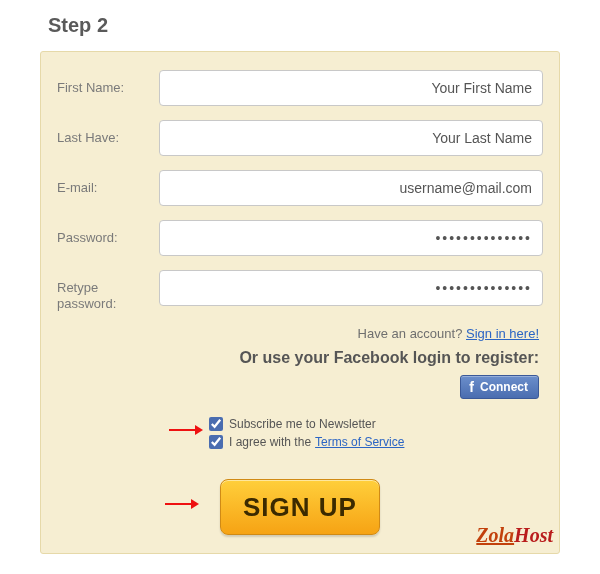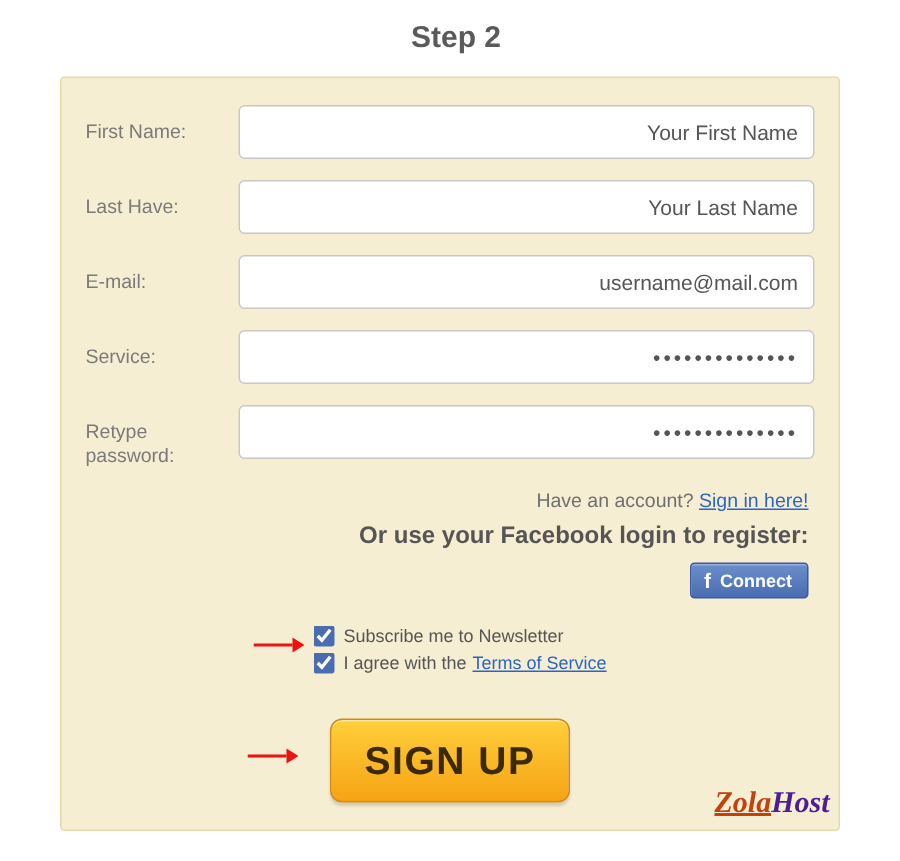--- a/index.html
+++ b/index.html
@@ -10,21 +10,20 @@
     width: 600px;
   }
   .wrap {
     padding: 0 40px 10px 40px;
   }
   .step-title {
     font-size: 20px;
     color: #5a5a5a;
     font-weight: bold;
     margin: 14px 0 14px 8px;
-    text-align: center;
   }
   .panel {
     background: #f6eed2;
     border: 1px solid #e6d9a9;
     border-radius: 3px;
     padding: 18px 16px 14px 16px;
     position: relative;
   }
   .row {
     display: flex;
@@ -151,21 +150,21 @@
     position: absolute;
     right: 6px;
     bottom: 6px;
     font-family: "Times New Roman", serif;
     font-style: italic;
     font-weight: bold;
     font-size: 20px;
     white-space: nowrap;
   }
   .logo .zola { color: #c2410c; text-decoration: underline; }
-  .logo .host { color: #4c1d95; }
+  .logo .host { color: #b91c1c; }
 </style>
 </head>
 <body>
 
 <div class="wrap">
   <div class="step-title">Step 2</div>
 
   <div class="panel">
 
     <div class="row">
@@ -183,21 +182,21 @@
     </div>
 
     <div class="row">
       <div class="label">E-mail:</div>
       <div class="field">
         <input class="text-input" type="text" placeholder="username@mail.com" style="">
       </div>
     </div>
 
     <div class="row">
-      <div class="label">Service:</div>
+      <div class="label">Password:</div>
       <div class="field">
         <input class="text-input" type="text" style="letter-spacing: 2px;" value="••••••••••••••">
       </div>
     </div>
 
     <div class="row">
       <div class="label">Retype password:</div>
       <div class="field">
         <input class="text-input" type="text" style="letter-spacing: 2px;" value="••••••••••••••">
       </div>

